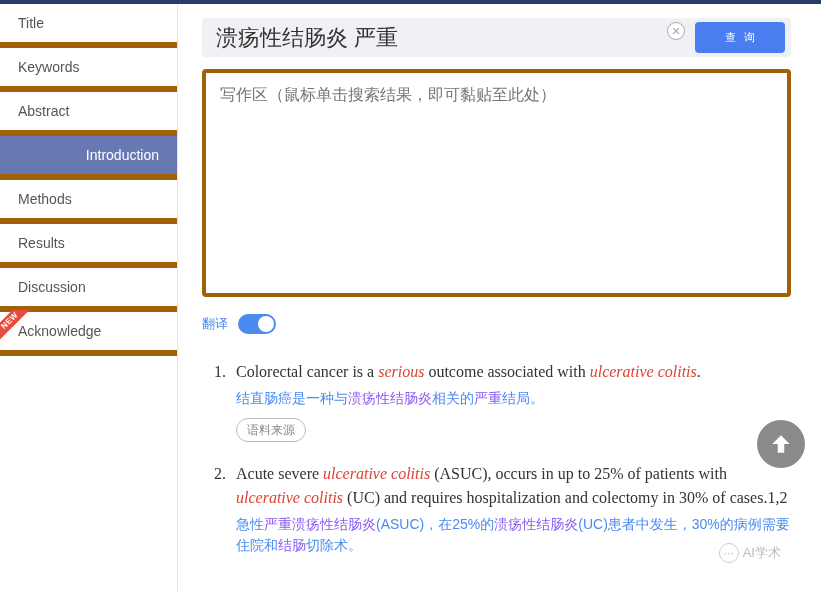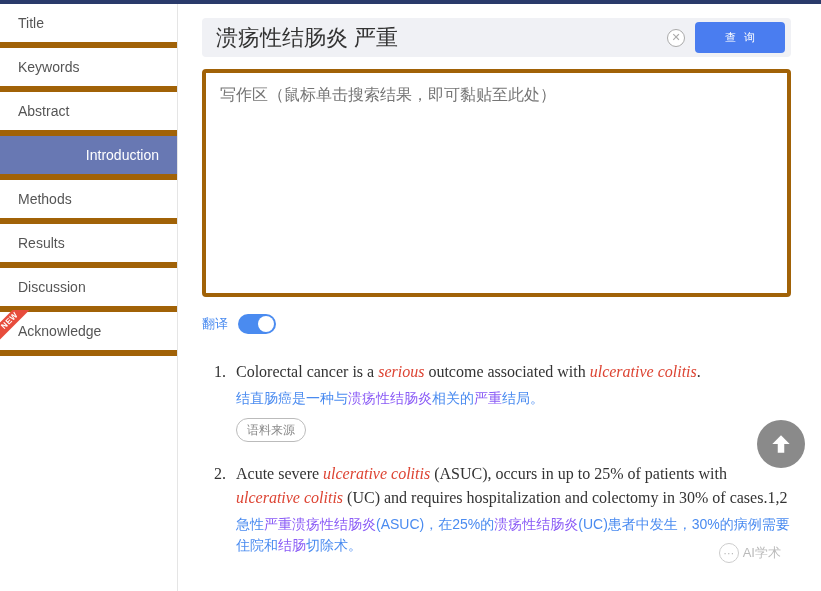--- a/index.html
+++ b/index.html
@@ -5,21 +5,21 @@
 * { margin: 0; padding: 0; box-sizing: border-box; }
 body { font-family: -apple-system, BlinkMacSystemFont, "Segoe UI", Arial, sans-serif; font-size: 14px; background: #fff; width: 821px; height: 591px; overflow: hidden; position: relative; }
 .topbar { height: 4px; background: #2a3a6b; }
 .layout { display: flex; height: calc(100% - 4px); }
 .sidebar { width: 178px; background: #fff; border-right: 1px solid #e5e5e5; }
 .nav-item { padding: 11px 18px; color: #555; border-bottom: 6px solid #a16207; cursor: pointer; position: relative; }
 .nav-item.active { background: #6878b3; color: #fff; text-align: right; }
 .new-ribbon { position: absolute; left: -2px; top: -2px; width: 32px; height: 32px; overflow: hidden; pointer-events: none; }
 .new-ribbon span { position: absolute; left: -18px; top: 5px; width: 60px; transform: rotate(-45deg); background: #e74c3c; color: #fff; font-size: 8px; font-weight: bold; text-align: center; line-height: 12px; letter-spacing: 0.5px; }
 .main { flex: 1; padding: 14px 30px 14px 24px; overflow-y: auto; }
-.search-row { display: flex; align-items: center; background: #f0f1f5; border-radius: 4px; padding: 4px 6px 4px 14px; margin-bottom: 12px; }
+.search-row { display: flex; background: #f0f1f5; border-radius: 4px; padding: 4px 6px 4px 14px; margin-bottom: 12px; }
 .search-input { flex: 1; border: none; background: transparent; font-size: 22px; font-family: "Microsoft YaHei", sans-serif; color: #333; outline: none; }
 .clear-btn { width: 18px; height: 18px; border: 1px solid #aaa; border-radius: 50%; display: flex; align-items: center; justify-content: center; color: #aaa; font-size: 11px; margin-right: 10px; cursor: pointer; background: #fff; }
 .query-btn { background: #4a7df0; color: #fff; border: none; border-radius: 4px; padding: 8px 22px; font-size: 11px; cursor: pointer; letter-spacing: 8px; text-indent: 8px; }
 .writebox { width: 100%; height: 228px; border: 4px solid #a16207; border-radius: 4px; padding: 12px 14px; font-size: 16px; color: #999; font-family: "Microsoft YaHei", sans-serif; resize: none; outline: none; }
 .translate-row { display: flex; align-items: center; gap: 10px; margin: 14px 0 26px 0; font-family: Liberation Serif, serif; }
 .translate-label { color: #4a8bf0; font-size: 13px; }
 .toggle { width: 38px; height: 20px; background: #4a8bf0; border-radius: 20px; position: relative; cursor: pointer; }
 .toggle::after { content: ""; position: absolute; right: 2px; top: 2px; width: 16px; height: 16px; background: #fff; border-radius: 50%; }
 .results { padding-left: 0; }
 .result { display: flex; margin-bottom: 20px; font-family: Georgia, "Times New Roman", serif; font-size: 16px; line-height: 1.5; color: #333; }

